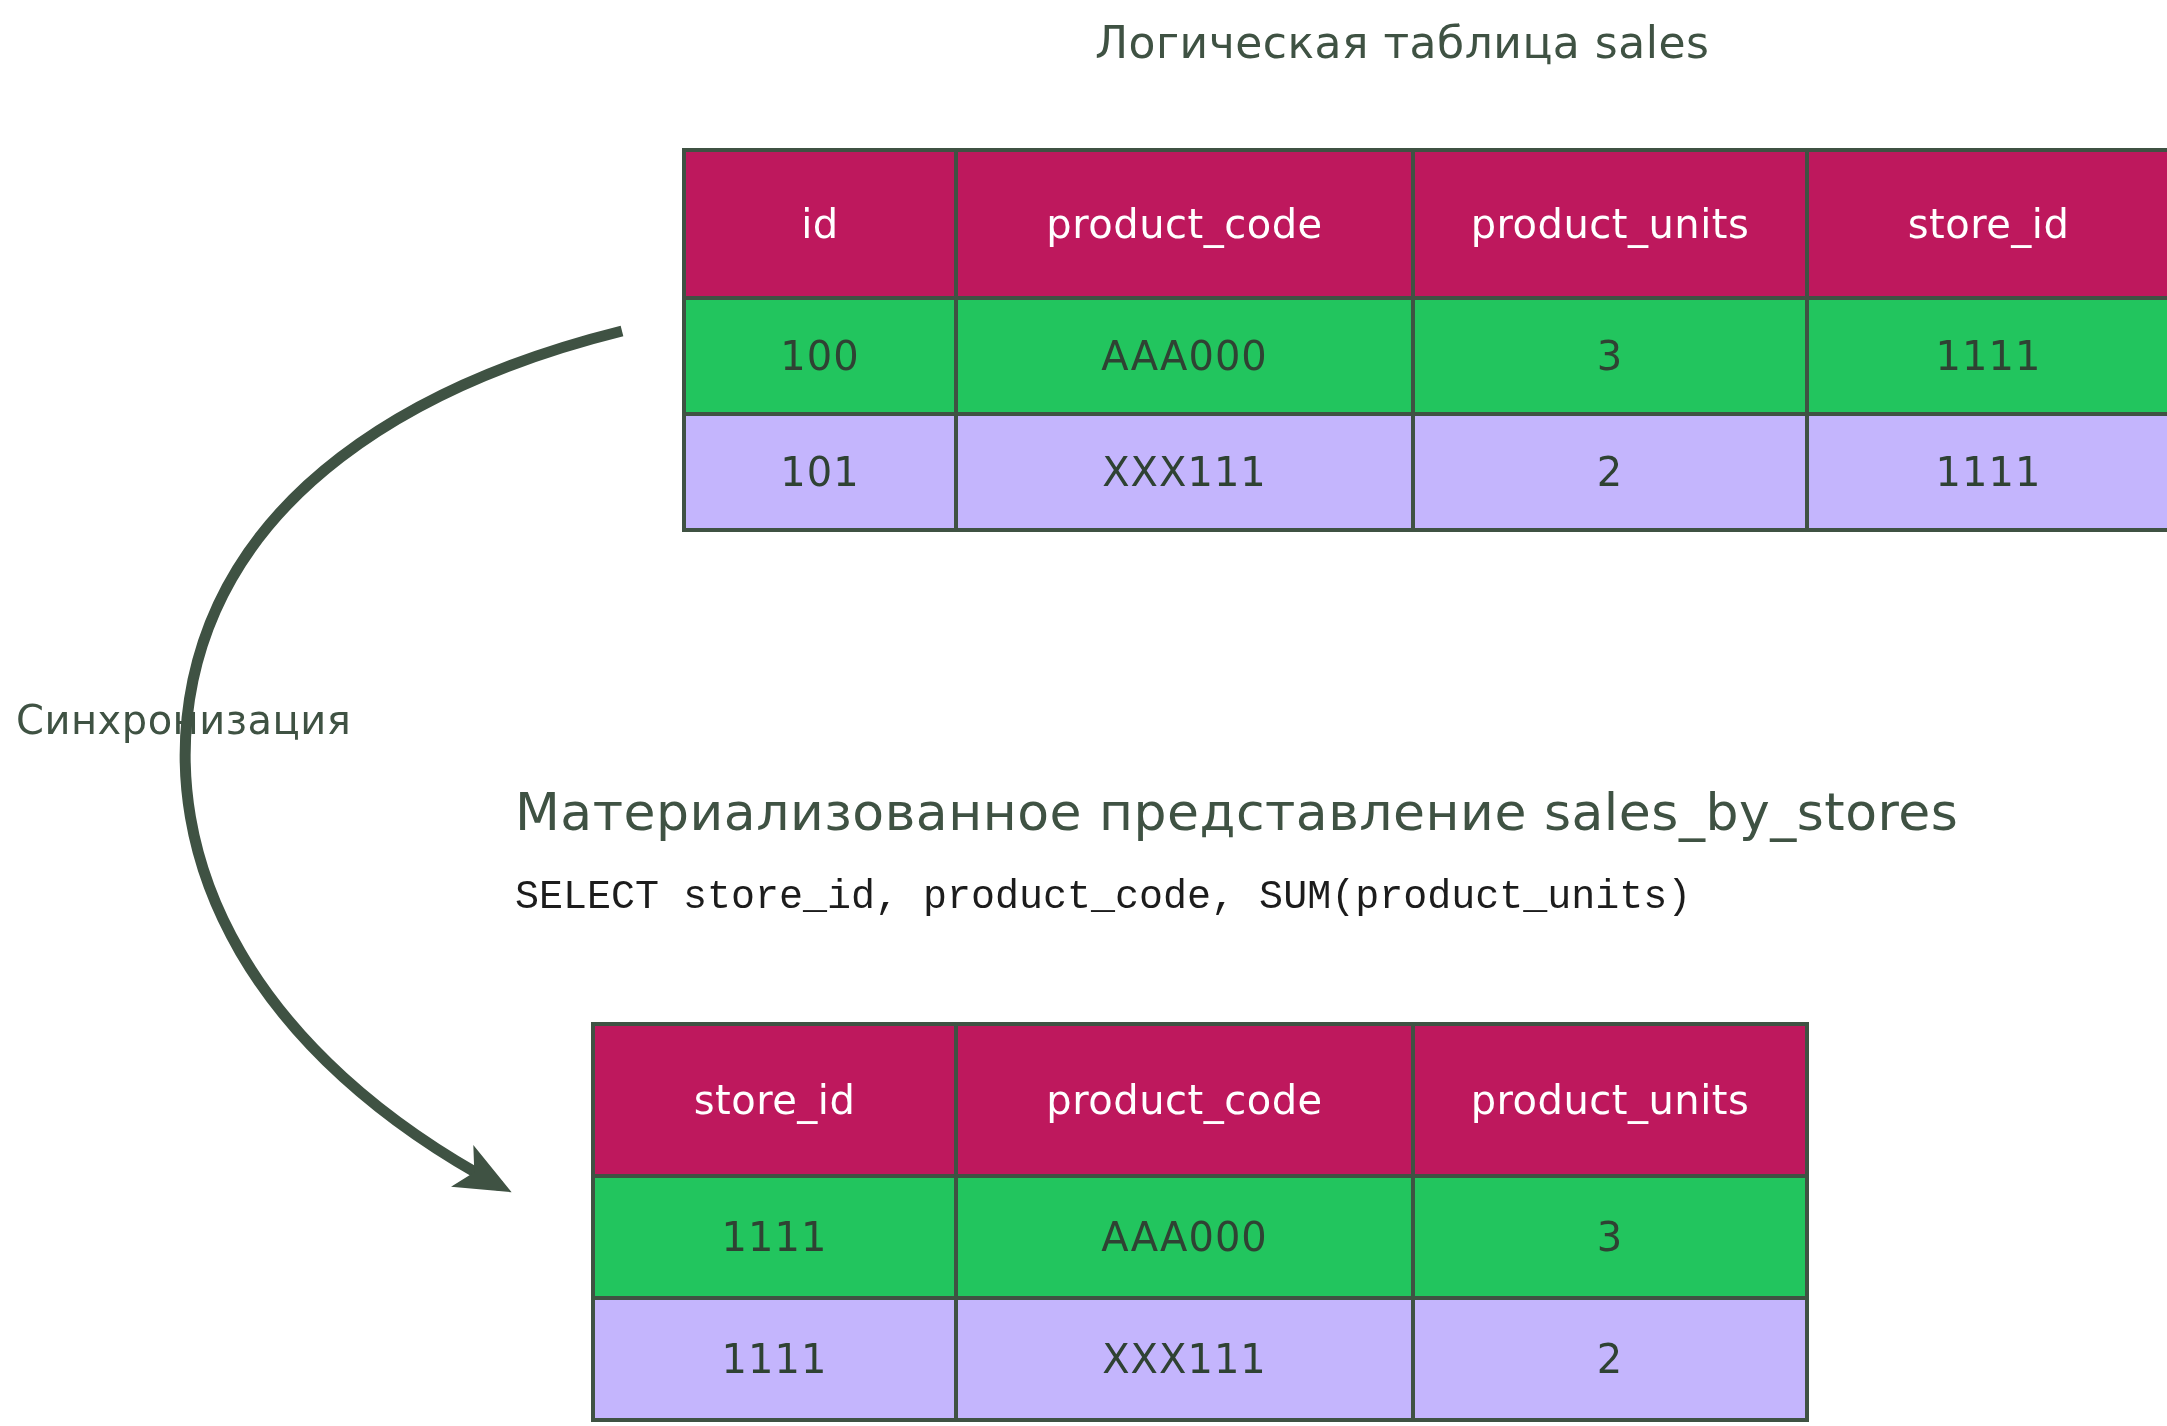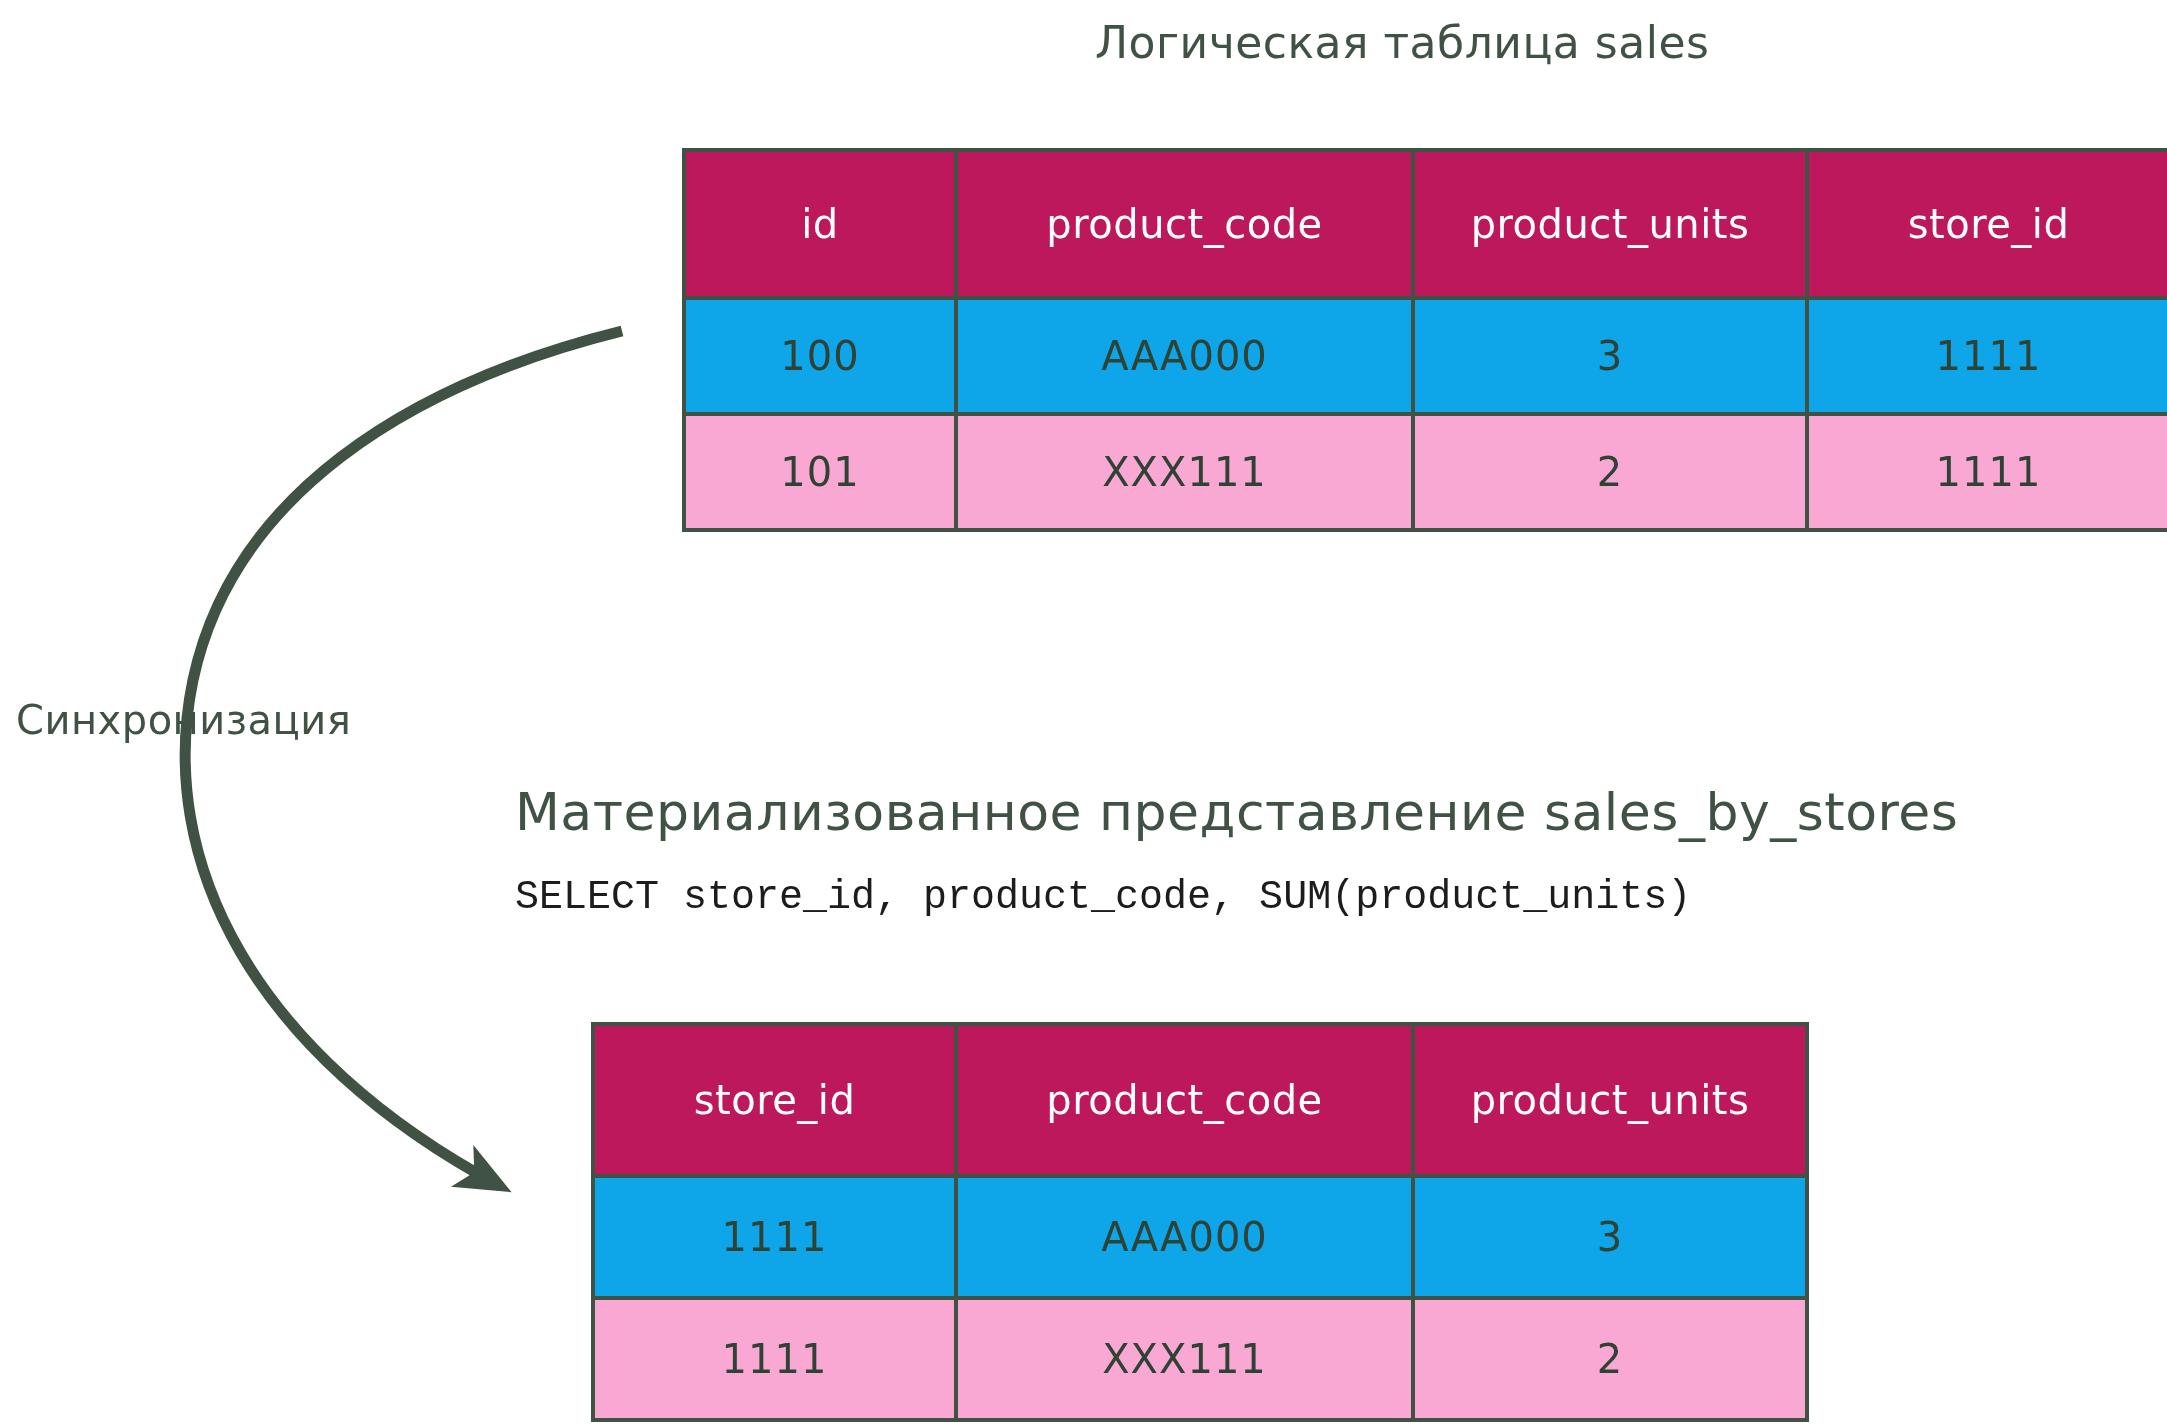--- a/index.html
+++ b/index.html
@@ -92,22 +92,22 @@
     font-family: "DejaVu Sans", sans-serif;
     letter-spacing: 0.5px;
   }
   .tbl tbody td {
     color: #2f4233;
     font-size: 40px;
     height: 112px;
     font-family: "DejaVu Sans", sans-serif;
     letter-spacing: 1px;
   }
-  .tbl tbody tr.row-odd td { background: #0ea5e9; }
-  .tbl tbody tr.row-even td { background: #f9a8d4; }
+  .tbl tbody tr.row-odd td { background: #22c55e; }
+  .tbl tbody tr.row-even td { background: #c4b5fd; }
 
   
   #table-sales {
     left: 682px;
     top: 148px;
     width: 1470px;
   }
   #table-sales .c0 { width: 268px; }
   #table-sales .c1 { width: 453px; }
   #table-sales .c2 { width: 390px; }

